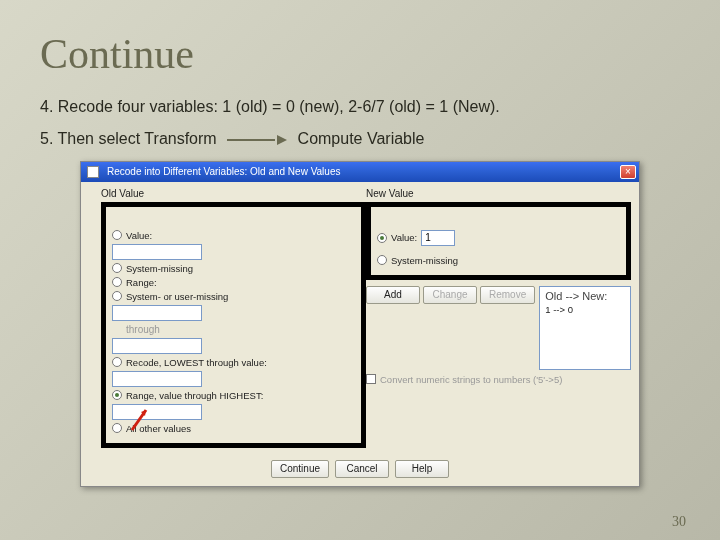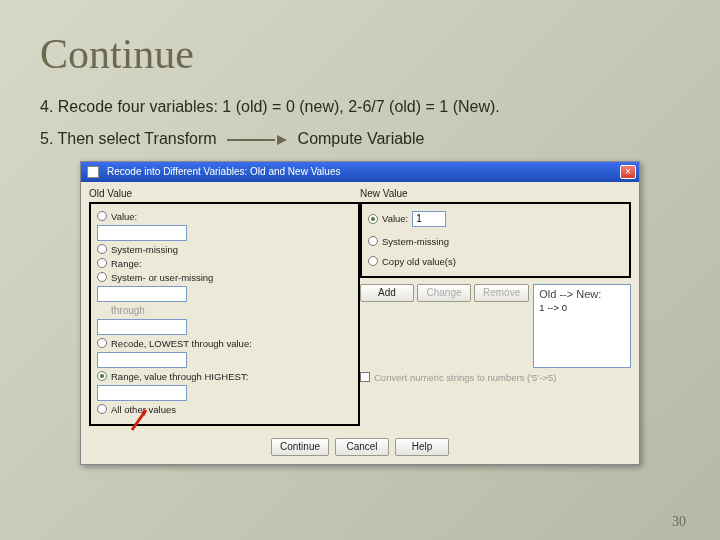--- a/index.html
+++ b/index.html
@@ -42,24 +42,24 @@
     font-family: Tahoma, Arial, sans-serif; font-size: 10px; color:#222;
   }
   .titlebar {
     height: 20px; background: linear-gradient(#3a6ef0,#2a5ed0,#1c4bb8);
     display:flex; align-items:center; justify-content:space-between;
     padding:0 3px 0 6px; color:#fff; font-size:10px;
   }
   .titlebar-icon { width:12px; height:12px; background:#fff; border:1px solid #888; margin-right:4px; display:inline-block; }
   .titlebar-left { display:flex; align-items:center; gap:4px; }
   .close-btn { width:16px; height:14px; background:linear-gradient(#f08070,#d04030); border:1px solid #fff; border-radius:2px; color:#fff; text-align:center; line-height:12px; font-size:10px; font-family:Arial; cursor:default; }
-  .dialog-body { display:flex; padding:6px 8px; gap:0; }
+  .dialog-body { display:flex; padding:6px 8px; gap:0;margin-left:12px; }
   .col { flex:1; }
   .group-label { font-size:10px; margin-bottom:3px; }
-  .fieldset { border:2px solid #000000; padding:4px 6px 6px 6px; }
+  .fieldset { border:5px solid #000000; padding:20px 6px 6px 6px; }
   .radio-row, .check-row {
     display:flex; align-items:center; gap:4px;
     margin:3px 0; font-size:9.5px;
     white-space:nowrap;
   }
   .radio { width:10px; height:10px; border-radius:50%; border:1px solid #777; background:#fff; position:relative; flex-shrink:0; }
   .radio.sel::after { content:""; position:absolute; left:2px; top:2px; width:4px; height:4px; border-radius:50%; background:#4a7a3a; }
   .chk { width:10px; height:10px; border:1px solid #777; background:#fff; flex-shrink:0; }
   .txt-in {
     height:16px; border:1px solid #7a9ac8; background:#fff;
@@ -171,24 +171,20 @@
         <div class="fieldset right-top">
           <div class="radio-row">
             <span class="radio sel"></span>
             <span>Value:</span>
             <input class="txt-in small" value="1" style="">
           </div>
           <div class="radio-row">
             <span class="radio"></span>
             <span>System-missing</span>
           </div>
-          <div class="radio-row">
-            <span class="radio"></span>
-            <span>Copy old value(s)</span>
-          </div>
         </div>
 
         <div style="height:6px"></div>
 
         <div class="map-row">
           <div class="map-btns">
             <div class="btn">Add</div>
             <div class="btn disabled">Change</div>
             <div class="btn disabled">Remove</div>
           </div>

